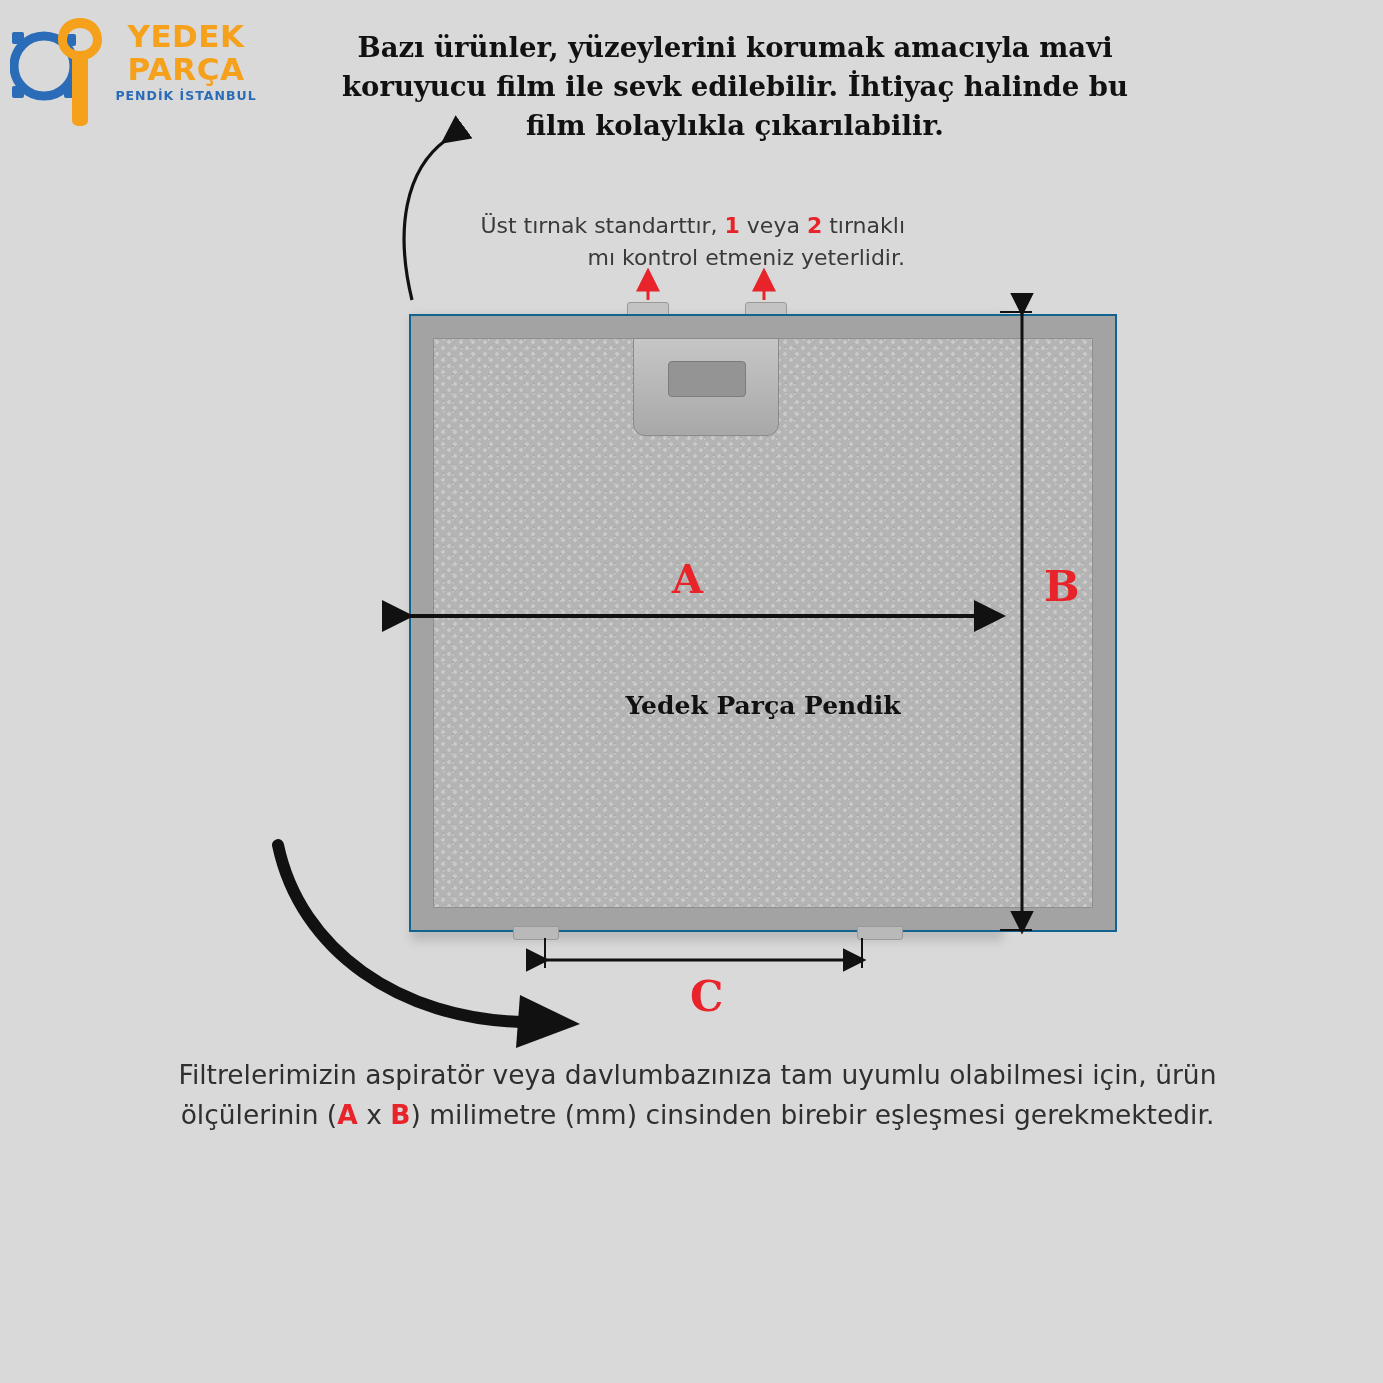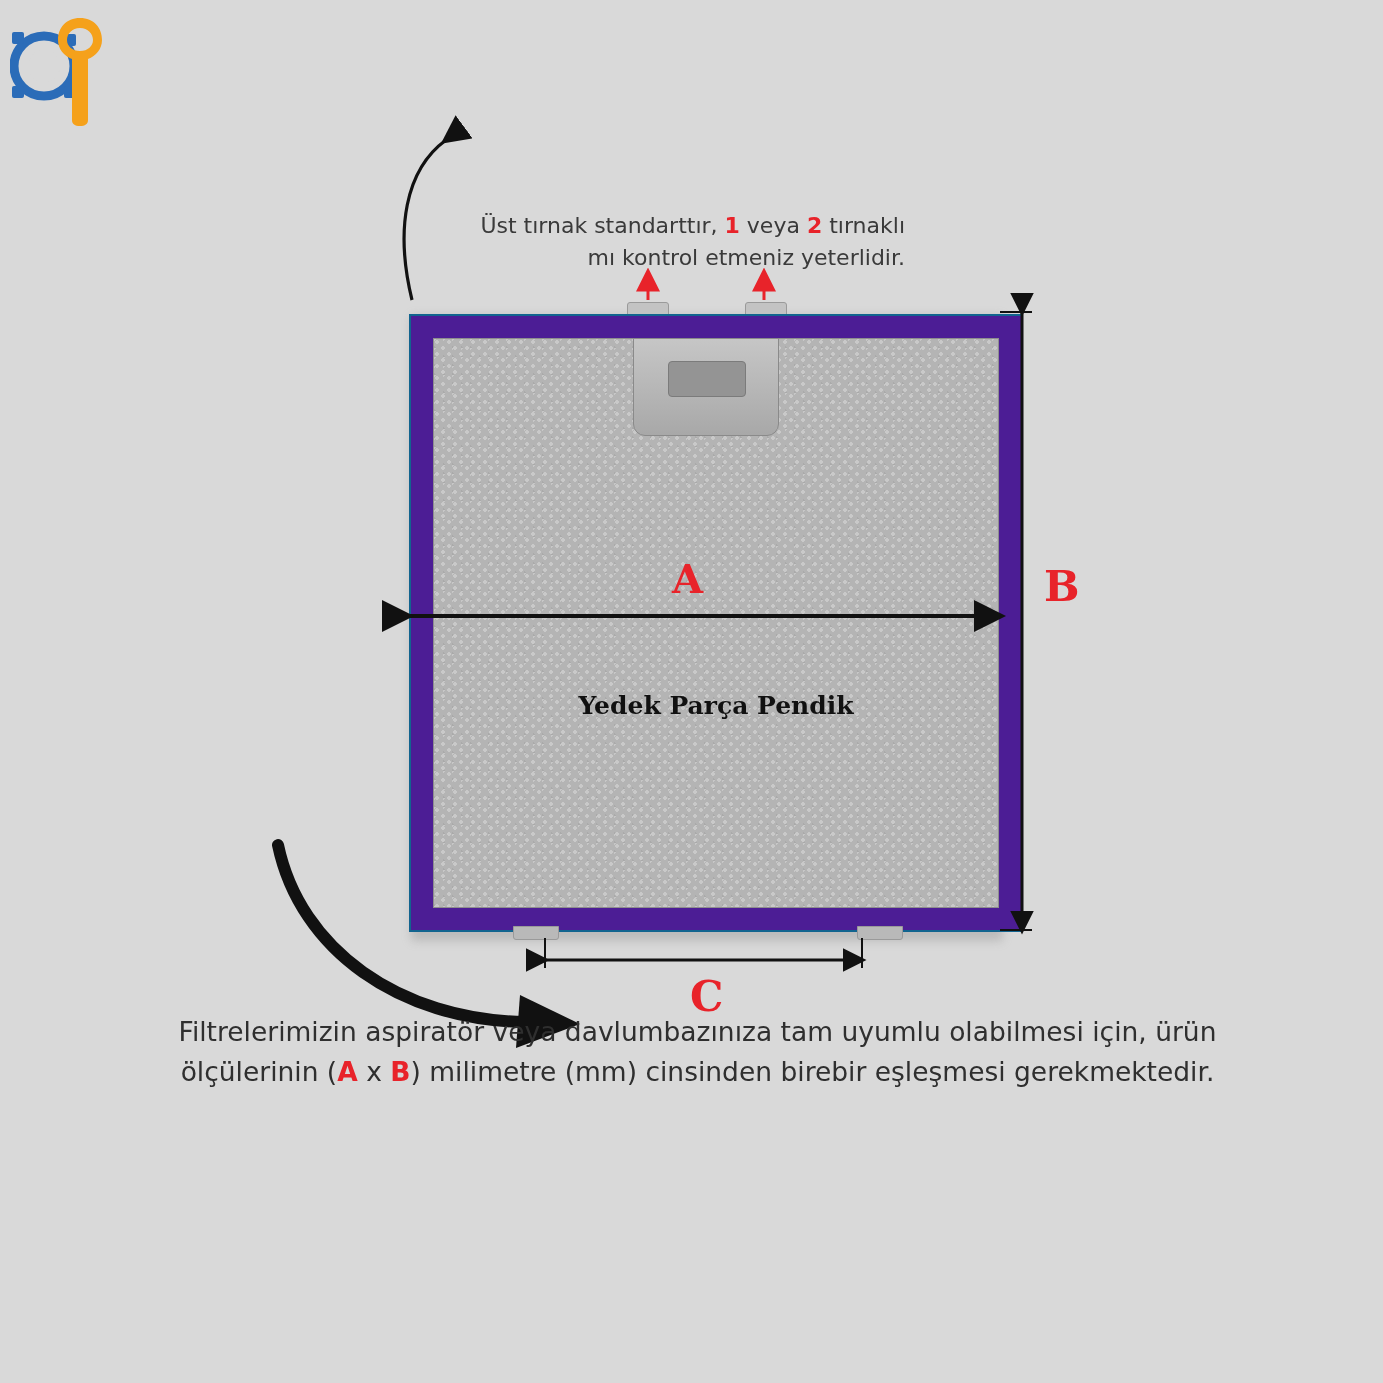--- a/index.html
+++ b/index.html
@@ -98,21 +98,21 @@
     font-size: 25.5px;
     line-height: 1.48;
     color: #2f2f2f;
   }
   .left-para .hl { color: #e8232a; font-weight: bold; }
 
   
   .bottom-para {
     position: absolute;
     left: 110px;
-    top: 1012px;
+    top: 1055px;
     width: 1175px;
     text-align: center;
     font-family: "DejaVu Sans", sans-serif;
     font-size: 26.5px;
     line-height: 1.5;
     color: #2f2f2f;
   }
   .bottom-para .hl { color: #e8232a; font-weight: bold; }
 
   
@@ -143,23 +143,23 @@
     width: 592px;
     height: 625px;
     background: rgba(120,120,120,0.30);
     filter: blur(5px);
     border-radius: 4px;
   }
   .filter-frame {
     position: absolute;
     left: 4px;
     top: 28px;
-    width: 614px;
+    width: 708px;
     height: 618px;
-    background: #4c1d95;
+    background: #a3a3a3;
     border: 2px solid #12648f;
     box-sizing: border-box;
   }
   .filter-mesh {
     position: absolute;
     left: 22px;
     top: 22px;
     right: 22px;
     bottom: 22px;
     background-color: #b4b4b4;
@@ -286,22 +286,28 @@
           <rect x="54" y="56" width="12" height="12" rx="2"></rect>
         </g>
         <circle cx="34" cy="36" r="16" fill="#d9d9d9"></circle>
       </svg>
     </div>
     <div style="position:absolute;left:40px;top:8px;width:60px;height:112px;">
       <svg width="60" height="112" viewBox="0 0 60 112">
         <path d="M30 2 C16 2 8 12 8 24 C8 33 14 40 22 43 L22 104 C22 108 25 110 30 110 C35 110 38 108 38 104 L38 43 C46 40 52 33 52 24 C52 12 44 2 30 2 Z M30 12 C38 12 43 18 43 24 C43 30 38 35 30 35 C22 35 17 30 17 24 C17 18 22 12 30 12 Z" fill="#f5a11b"></path>
       </svg>
     </div>
+    <div class="logo-text">
+      <div class="logo-line1">YEDEK</div>
+      <div class="logo-line2">PARÇA</div>
+      <div class="logo-sub">PENDİK İSTANBUL</div>
+    </div>
   </div>
 
+  <div class="headline">Bazı ürünler, yüzeylerini korumak amacıyla mavi koruyucu film ile sevk edilebilir. İhtiyaç halinde bu film kolaylıkla çıkarılabilir.</div>
 
   <div class="top-note">
     <span>Üst tırnak standarttır, </span><span class="num">1</span><span> veya </span><span class="num">2</span><span> tırnaklı mı kontrol etmeniz yeterlidir.</span>
   </div>
 
 
   <div class="filter-wrap">
     <div class="filter-shadow"></div>
     <div class="tab-top t1"></div>
     <div class="tab-top t2"></div>

